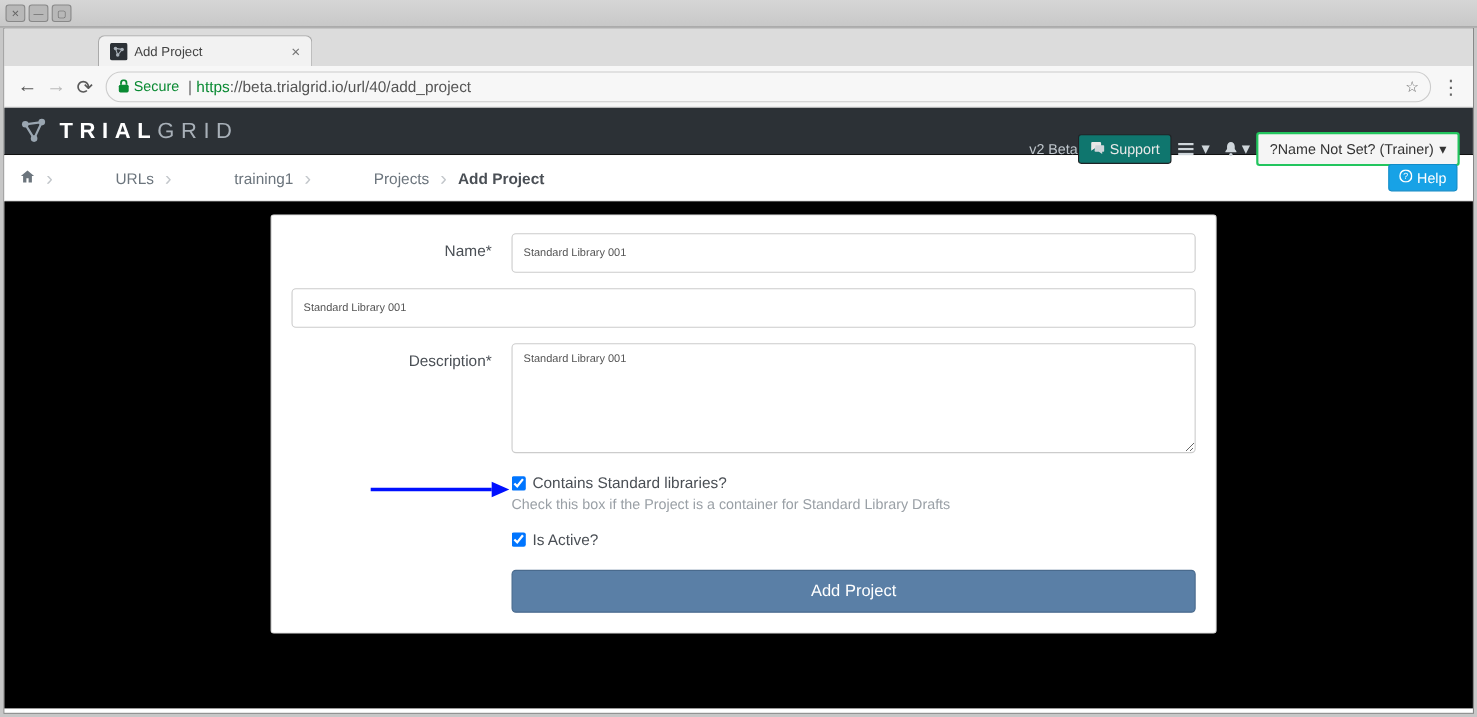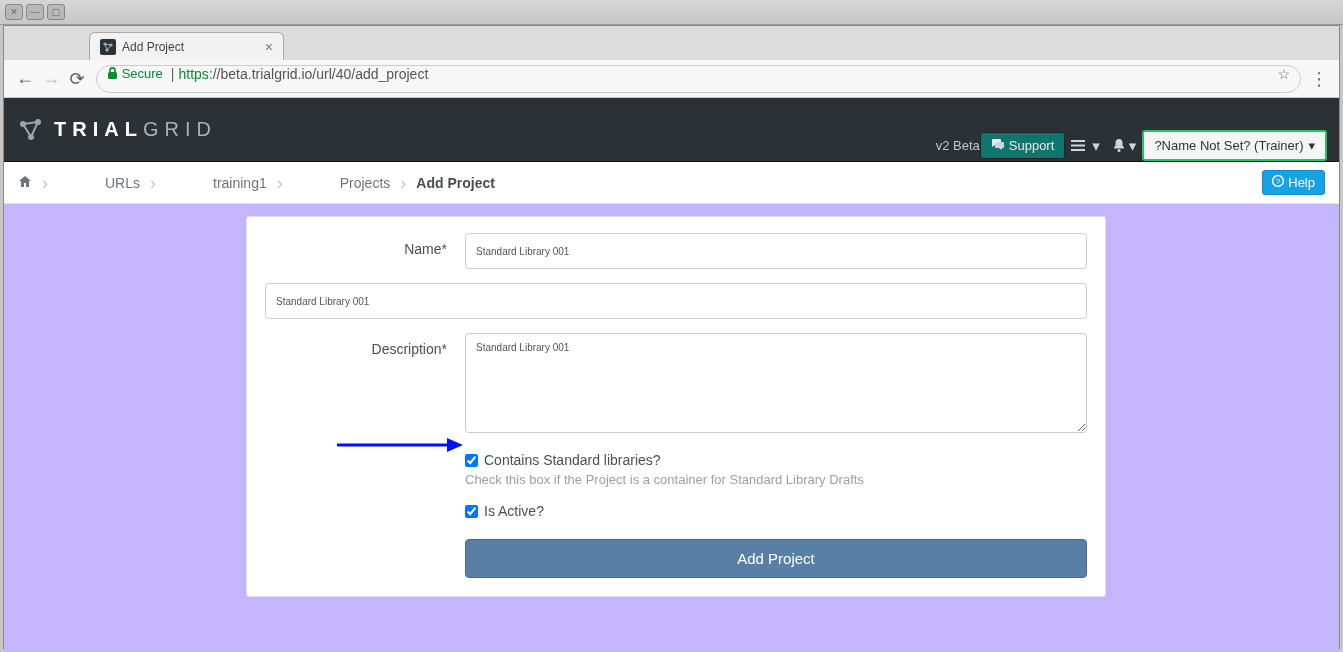--- a/index.html
+++ b/index.html
@@ -87,36 +87,36 @@
   color: #5a5a5a;
   font-size: 18px;
 }
 .nav-icon.disabled { color: #bbb; }
 .url-box {
   flex: 1;
   height: 28px;
   border: 1px solid #ccc;
   border-radius: 14px;
   display: flex;
-  align-items: flex-start;
+  align-items: center;
   padding: 0 10px;
   margin: 0 6px;
   font-size: 14px;
   color: #222;
 }
 .url-box .secure { color: #0a8a33; font-size: 13px; margin-right:4px; display:flex; align-items:center;}
 .url-box .sep { color:#666; margin: 0 4px;}
 .url-box .https { color:#0a8a33;}
 .url-box .rest { color:#555;}
 .star-icon { color:#666; }
 .menu-dots { width:24px; color:#666; font-size:18px; text-align:center;}
 
 
 .app-navbar {
-  height: 64px;
+  height: 43px;
   background: #2c3136;
   border-bottom: 1px solid #111;
   display: flex;
   align-items: center;
   padding: 0 12px;
   color: #eee;
 }
 .brand {
   display:flex; align-items:center; gap:8px; flex:1;
 }
@@ -165,21 +165,21 @@
 .bc-item.active { color:#4a4f55; font-weight:600;}
 .bc-item.link { color:#6c757d;margin-left:47px; }
 .bc-sep { color:#c3c7cb; font-size:18px; line-height:1; }
 .help-btn {
   background:#17a2e6; border:1px solid #128bc7; border-radius:3px;
   color:#fff; padding:4px 9px; font-size:13px; display:inline-flex; align-items:center; gap:4px;
 }
 
 
 .page-area {
-  background:#c4b5fd;
+  background:#000000;
   height: calc(100% - 34px - 38px - 47px - 42px);
   padding: 12px 0;
 }
 .panel {
   width: 860px;
   margin: 0 auto 0 242px;
   border: 1px solid #e0e0e0;
   border-radius: 3px;
   padding: 16px 18px 18px 18px;
   background:#fff;

